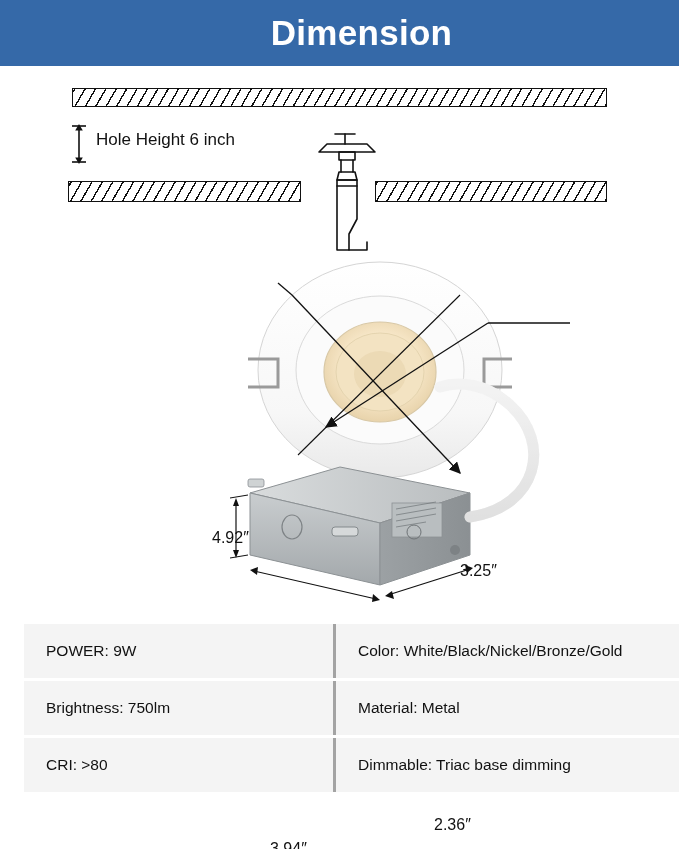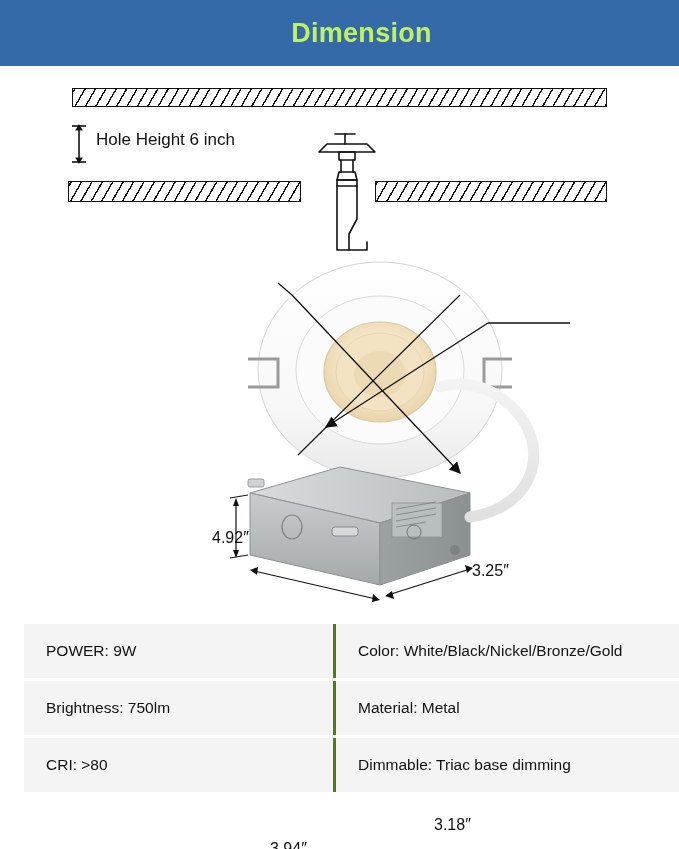--- a/index.html
+++ b/index.html
@@ -28,22 +28,22 @@
     left: 0;
     top: 0;
     width: 679px;
     height: 66px;
     background: #3569a8;
     display: flex;
     align-items: center;
     justify-content: center;
   }
   .header-title {
-    color: #bef264;
-    font-size: 27px;
+    color: #ffffff;
+    font-size: 35px;
     font-weight: bold;
     letter-spacing: 0.3px;
     margin-left: 44px;
   }
 
   
   .ceiling-area {
     position: absolute;
     left: 0;
     top: 66px;
@@ -124,41 +124,41 @@
     height: 355px;
     padding-left: 40px;
   }
   .dim-text {
     position: absolute;
     font-size: 16px;
     color: #111111;
     white-space: nowrap;
   }
   #dim-492 { left: 212px; top: 274px; }
-  #dim-325 { left: 472px; top: 307px; }
+  #dim-325 { left: 460px; top: 307px; }
   #dim-136 { left: 148px; top: 513px; }
   #dim-264 { left: 434px; top: 561px; }
   #dim-394 { left: 270px; top: 585px; }
 
   
   .spec-table {
     position: absolute;
     left: 24px;
     top: 624px;
     width: 632px;
     border-collapse: collapse;
     background: #f4f4f4;
     table-layout: fixed;
   }
   .spec-table td {
     padding: 18px 22px;
     font-size: 15.5px;
     color: #111111;
     border-bottom: 3px solid #ffffff;
-    border-right: 3px solid #4d7c0f;
+    border-right: 3px solid #a3a3a3;
     background: #f4f4f4;
     vertical-align: middle;
     white-space: nowrap;
     overflow: hidden;
   }
   .spec-table tr:last-child td { border-bottom: none; }
   .spec-table td:last-child { border-right: none; }
   .col-left { width: 265px; }
   .col-right { width: 367px; }
 </style>
@@ -295,21 +295,21 @@
       <polygon points="340,345 332,347 333,339" fill="#111111"></polygon>
 
       <line x1="348" y1="340" x2="430" y2="314" stroke="#111111" stroke-width="1.2"></line>
       <polygon points="345,341 352,336 354,344" fill="#111111"></polygon>
       <polygon points="433,313 427,318 425,310" fill="#111111"></polygon>
     </svg>
 
     <div class="dim-text" id="dim-492">4.92″</div>
     <div class="dim-text" id="dim-325">3.25″</div>
     <div class="dim-text" id="dim-136">1.36″</div>
-    <div class="dim-text" id="dim-264">3.18″</div>
+    <div class="dim-text" id="dim-264">2.36″</div>
     <div class="dim-text" id="dim-394">3.94″</div>
   </div>
 
   <table class="spec-table">
     <tbody>
       <tr>
         <td class="col-left">POWER: 9W</td>
         <td class="col-right">Color:  White/Black/Nickel/Bronze/Gold</td>
       </tr>
       <tr>

